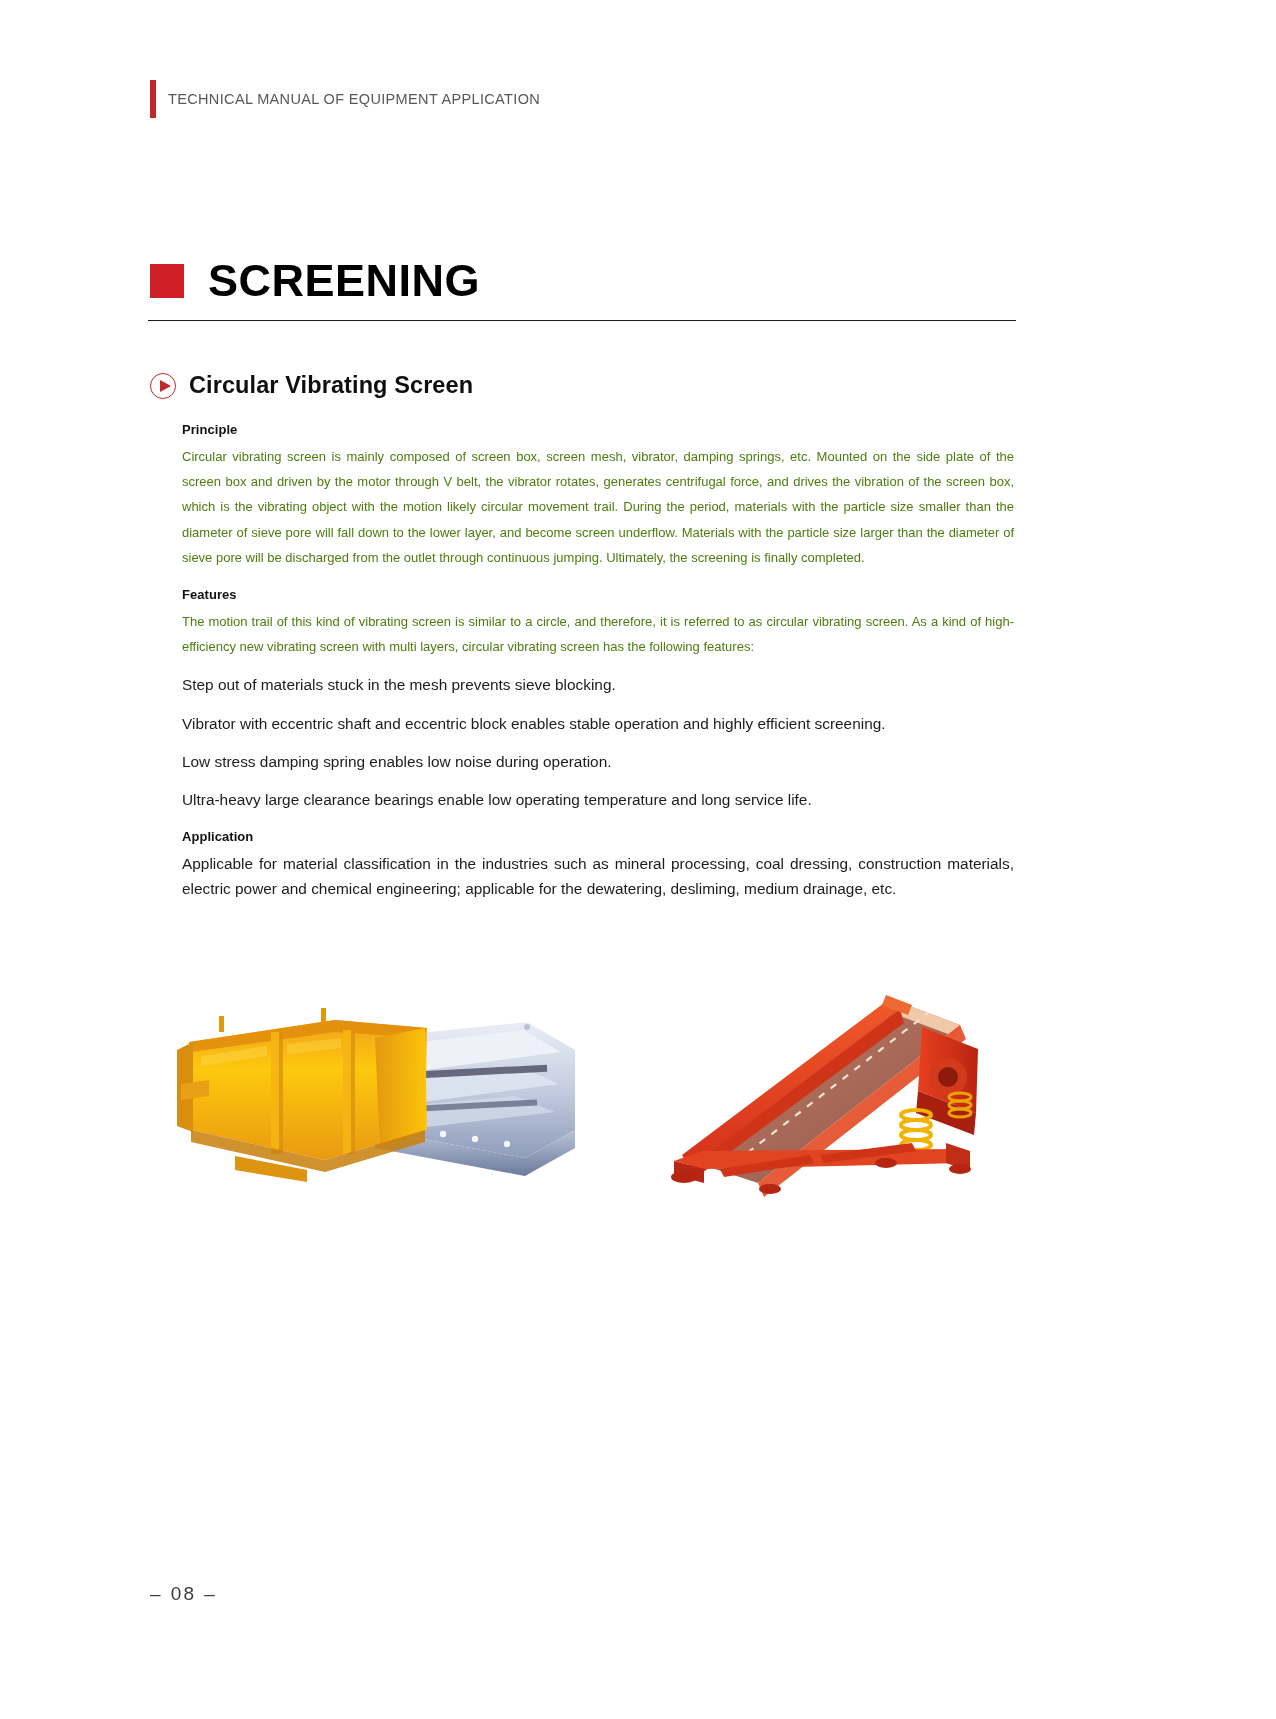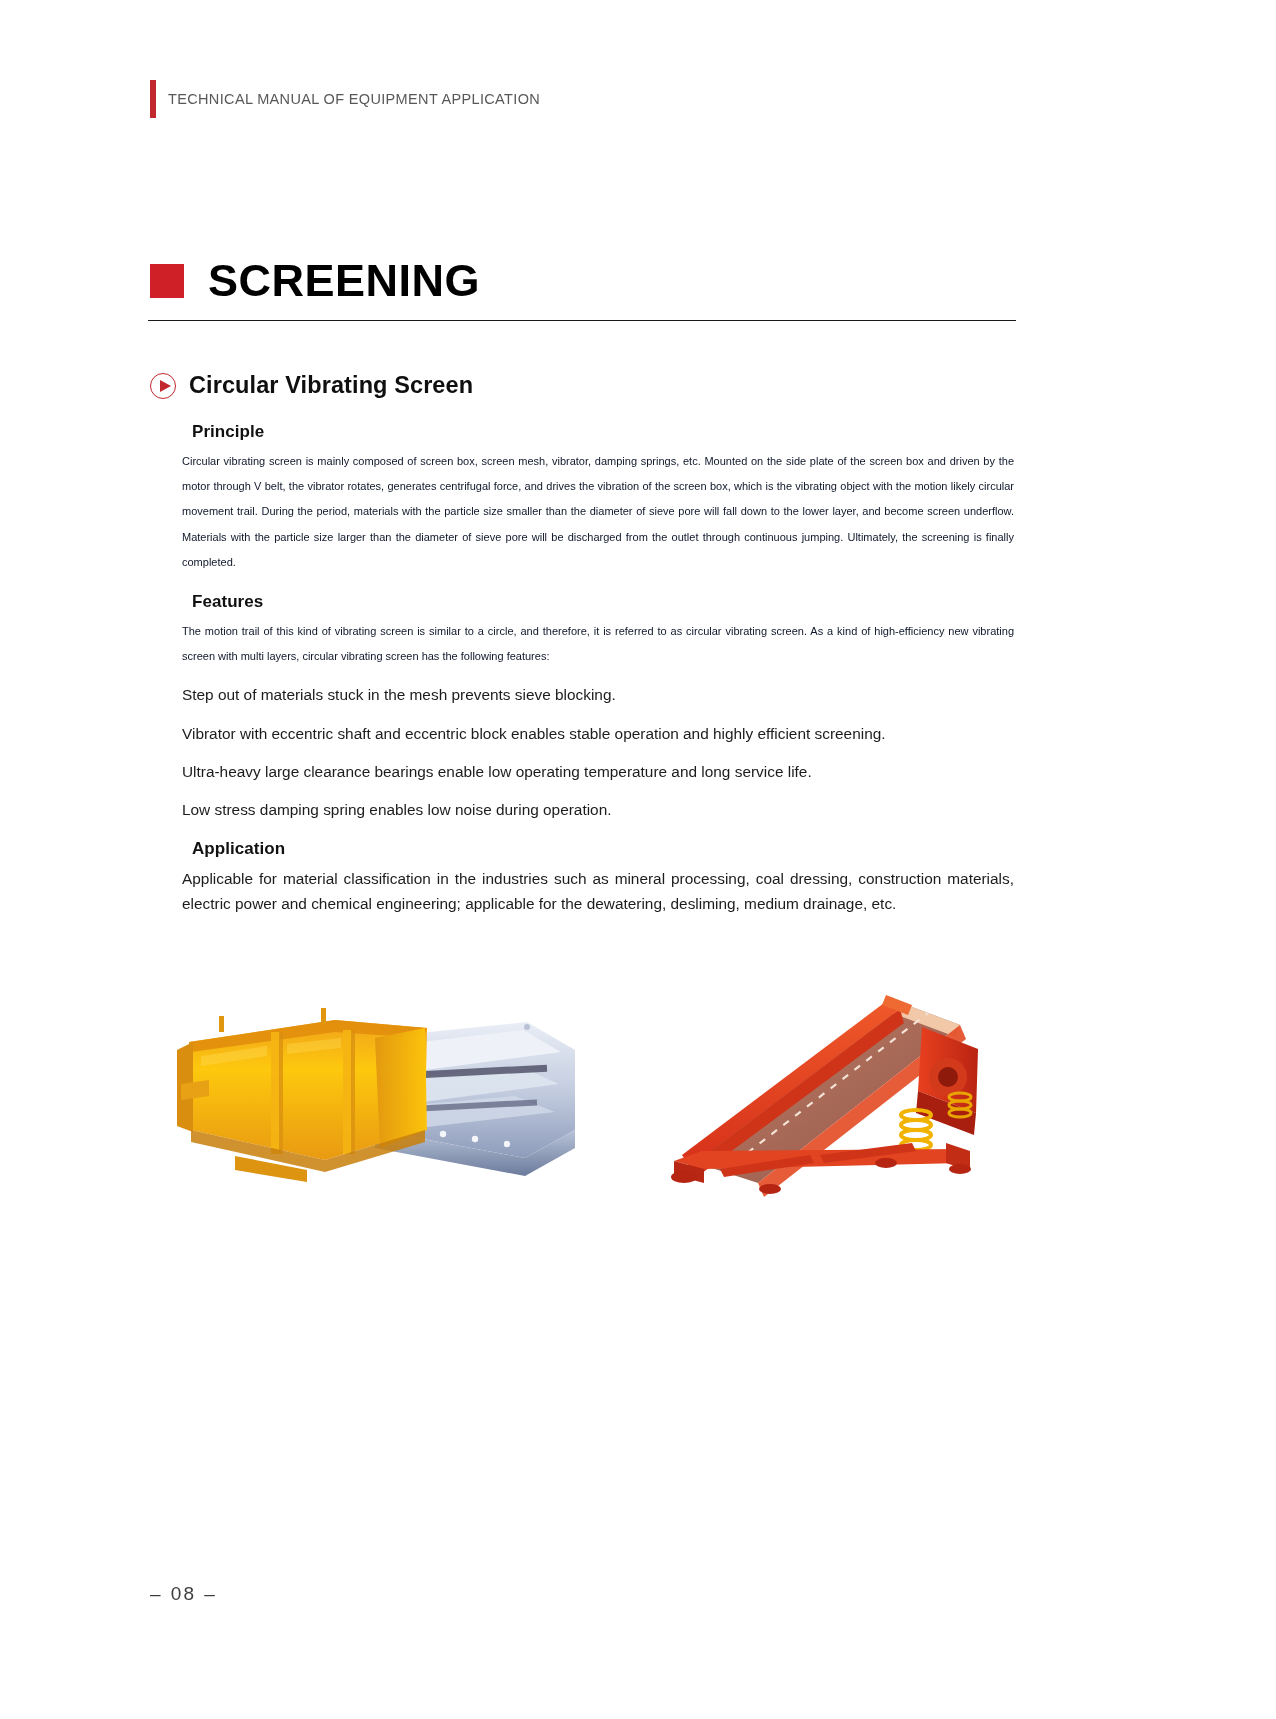--- a/index.html
+++ b/index.html
@@ -112,35 +112,34 @@
   
   .body-col {
     position: absolute;
     left: 182px;
     top: 422px;
     width: 832px;
   }
 
   .sub-head {
     font-family: "Liberation Sans", sans-serif;
-    font-size: 17px;
+    font-size: 13px;
     font-weight: bold;
     color: #111111;
     margin-top: 17px;
     margin-bottom: 7px;
     letter-spacing: 0.05px;
-    margin-left: 10px;
   }
   .sub-head.first { margin-top: 0; }
 
   p.body {
     font-family: "Liberation Sans", sans-serif;
-    font-size: 11px;
+    font-size: 13px;
     line-height: 25.2px;
-    color: #0f172a;
+    color: #4d7c0f;
     text-align: justify;
     text-justify: inter-word;
     margin-bottom: 0;
   }
   p.body.para { text-align: justify; }
   p.feature {
     font-family: "Liberation Sans", sans-serif;
     font-size: 15.4px;
     line-height: 25.2px;
     color: #1c1c1c;
@@ -209,22 +208,22 @@
   <div class="body-col">
 
     <div class="sub-head first">Principle</div>
     <p class="body para">Circular vibrating screen is mainly composed of screen box, screen mesh, vibrator, damping springs, etc. Mounted on the side plate of the screen box and driven by the motor through V belt, the vibrator rotates, generates centrifugal force, and drives the vibration of the screen box, which is the vibrating object with the motion likely circular movement trail. During the period, materials with the particle size smaller than the diameter of sieve pore will fall down to the lower layer, and become screen underflow. Materials with the particle size larger than the diameter of sieve pore will be discharged from the outlet through continuous jumping. Ultimately, the screening is finally completed.</p>
 
     <div class="sub-head">Features</div>
     <p class="body para">The motion trail of this kind of vibrating screen is similar to a circle, and therefore, it is referred to as circular vibrating screen. As a kind of high-efficiency new vibrating screen with multi layers, circular vibrating screen has the following features:</p>
 
     <p class="feature">Step out of materials stuck in the mesh prevents sieve blocking.</p>
     <p class="feature">Vibrator with eccentric shaft and eccentric block enables stable operation and highly efficient screening.</p>
+    <p class="feature">Low stress damping spring enables low noise during operation.</p>
     <p class="feature">Ultra-heavy large clearance bearings enable low operating temperature and long service life.</p>
-    <p class="feature">Low stress damping spring enables low noise during operation.</p>
 
     <div class="sub-head">Application</div>
     <p class="app-para">Applicable for material classification in the industries such as mineral processing, coal dressing, construction materials, electric power and chemical engineering; applicable for the dewatering, desliming, medium drainage, etc.</p>
   </div>
 
   <div class="photos">
 
     <div class="photo photo-1">
       <svg viewBox="0 0 420 215" preserveAspectRatio="none">
         <defs>

